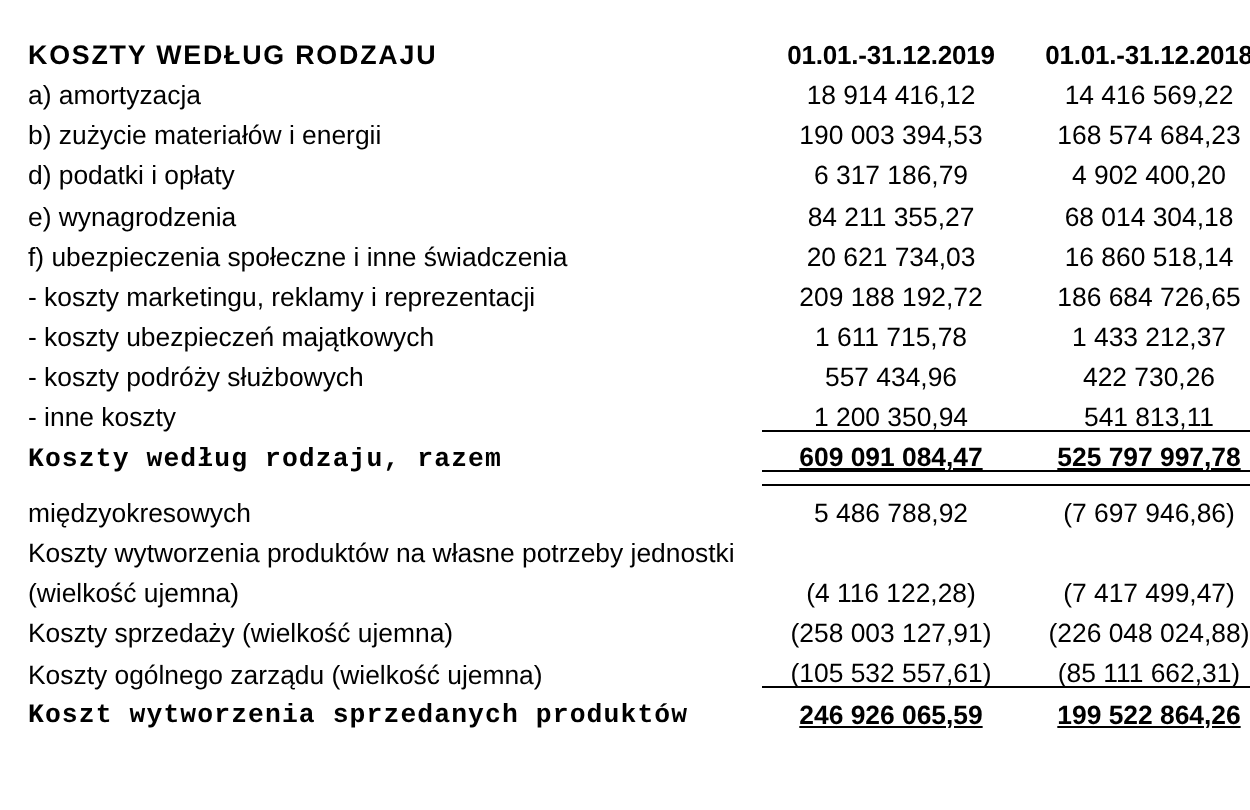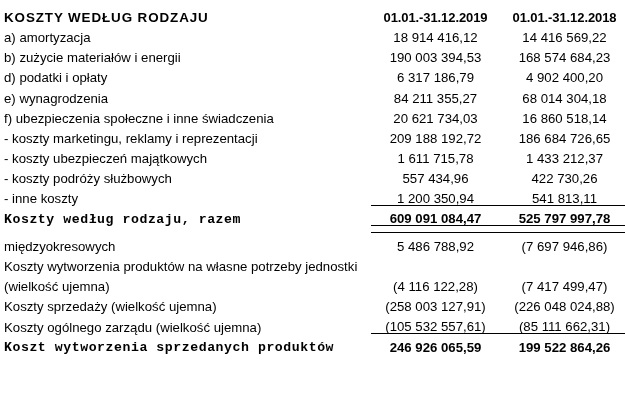--- a/index.html
+++ b/index.html
@@ -13,21 +13,21 @@
     height: 405px;
     font-family: "Liberation Sans", sans-serif;
     color: #000000;
     overflow: hidden;
   }
   .sheet {
     position: relative;
     width: 625px;
     height: 405px;
     box-sizing: border-box;
-    padding: 4px;
+    padding: 14px;
   }
   table.fin {
     width: 625px;
     border-collapse: collapse;
     table-layout: fixed;
     font-size: 13.2px;
   }
   table.fin col.c-label { width: 367px; }
   table.fin col.c-num   { width: 129px; }
 
@@ -71,20 +71,21 @@
   .ind-1 { padding-left: 26px; }
   .ind-2 { padding-left: 58px; }
   .ind-0 { padding-left: 4px; }
 
   .bold { font-weight: bold; }
   .bold-sp { font-weight: bold; letter-spacing: 0.55px; font-family: Liberation Mono, monospace; }
 
   
   .rule-top > td.num {
     border-top: 1.6px solid #000;
+    text-decoration: underline;
   }
   .rule-dbl > td.num {
     border-top: 1.3px solid #000;
     border-bottom: 1.3px solid #000;
     height: 6px;
   }
 </style>
 </head>
 <body>
 

